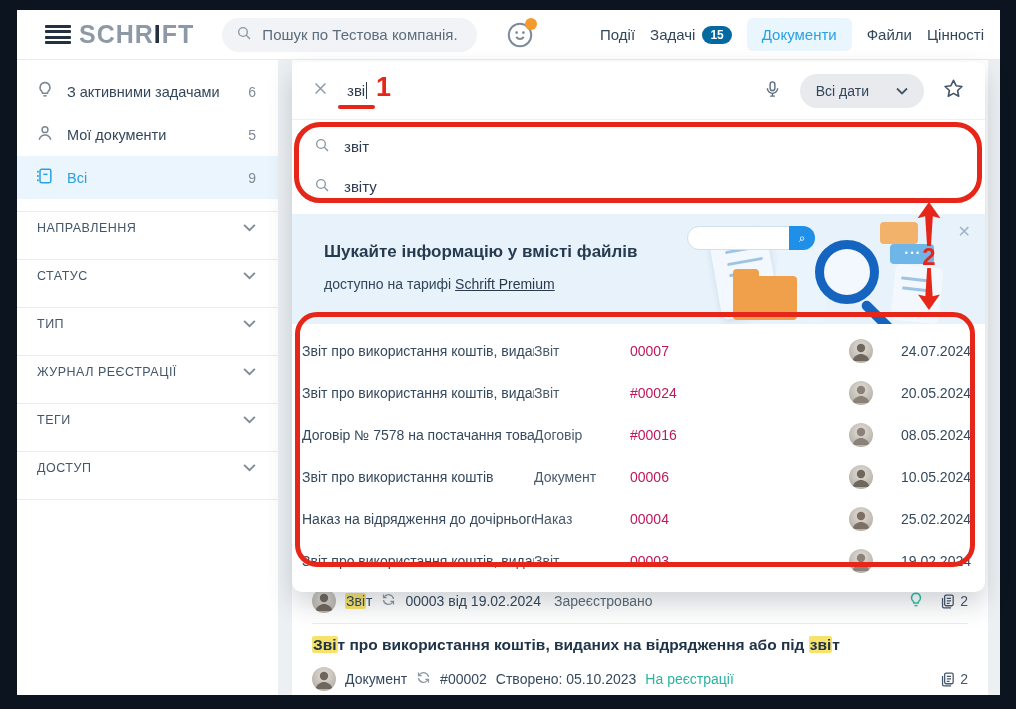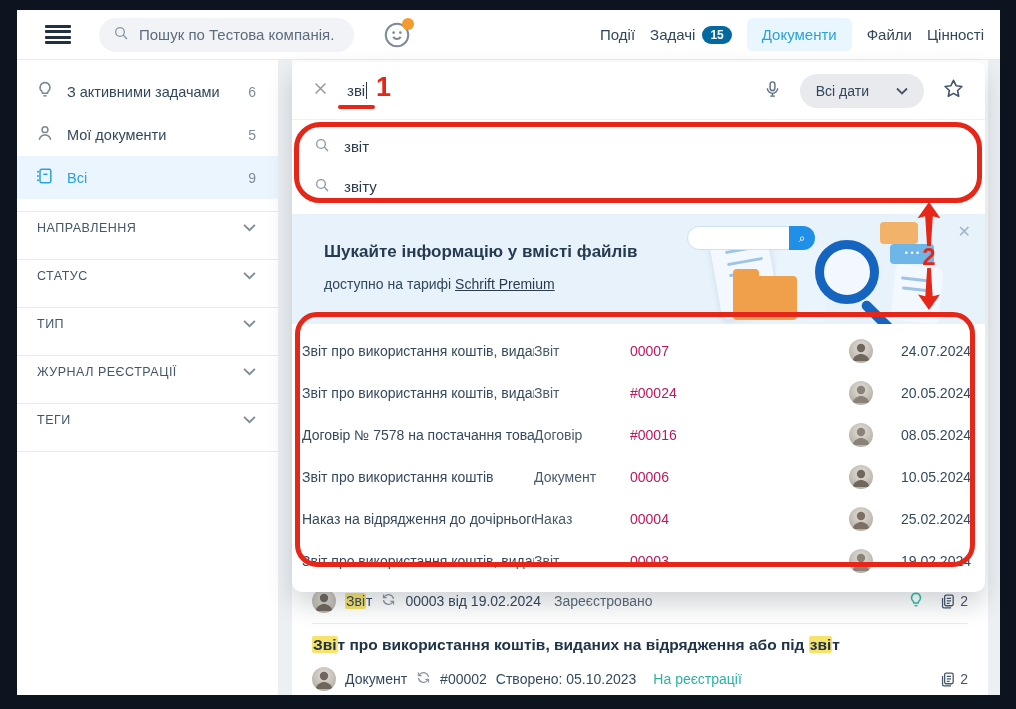--- a/index.html
+++ b/index.html
@@ -37,21 +37,21 @@
   .main { flex:1; position:relative; }
   .sheet { position:absolute; left:14px; right:12px; top:0; bottom:0; background:#fff; padding-top:505px; overflow:hidden; }
 
   
   .clipped { height:15px; overflow:hidden; padding:0 20px; }
   .clipped .inner { display:block; transform:translateY(-11px); font-size:15.5px; font-weight:700; color:#203449; white-space:nowrap; }
   .meta-row { display:flex; align-items:center; gap:9px; padding:9px 20px 10px 20px; font-size:14px; color:#35495e; }
   .meta-row .right { margin-left:auto; display:flex; align-items:center; gap:14px; }
   .meta-row .copies { display:flex; align-items:center; gap:4px; color:#44566b; font-size:14px; }
   .status-gray { color:#5b6b7a; margin-left:4px; }
-  .status-teal { color:#2ab3a0; margin-left:8px; }
+  .status-teal { color:#2ab3a0; margin-left:0; }
   .rule { height:1px; background:#e8ebef; margin:0 20px; }
   .doc-title { padding:12px 20px 4px 20px; font-size:15.5px; font-weight:700; color:#203449; white-space:nowrap; }
   .hl { background:#f8e36a; border-radius:2px; padding:0 1px; }
   .avatar { width:24px; height:24px; border-radius:50%; background:radial-gradient(circle at 50% 35%, #e3e0da, #a9a298); overflow:hidden; flex:0 0 24px; }
   .avatar svg { display:block; }
 
   
   .panel { position:absolute; left:14px; right:15px; top:2px; z-index:5; background:#fff; border-radius:8px 8px 10px 10px; box-shadow:0 12px 26px rgba(25,39,57,.20); }
   .srch-row { height:58px; display:flex; align-items:center; padding:0 20px; border-bottom:1px solid #eef0f2; }
   .srch-row .query { margin-left:18px; font-size:15px; color:#2b3a4d; border-right:1.5px solid #2b3a4d; padding-right:1px; }
@@ -103,20 +103,21 @@
 <div class="frame">
 <div class="app">
 
   <header class="topbar">
     <div class="hamburger">
           <i></i>
           <i></i>
           <i></i>
           <i></i>
         </div>
+    <div class="logo"><span>SCHR</span><span class="logo-i">I</span><span>FT</span></div>
 
     <div class="global-search">
       <span>
         <svg width="16" height="16" viewBox="0 0 24 24" fill="none" stroke="#8a96a3" stroke-width="2">
               <circle cx="10.5" cy="10.5" r="6.5"></circle>
               <path d="M15.5 15.5L21 21"></path>
             </svg>
       </span>
       <span>Пошук по Тестова компанія.</span>
     </div>
@@ -191,20 +192,26 @@
             </svg>
           </div>
       <div class="side-sec">
             <span>ЖУРНАЛ РЕЄСТРАЦІЇ</span>
             <svg width="13" height="9" viewBox="0 0 12 8" fill="none" stroke="#7f8b98" stroke-width="1.7">
               <path d="M1 1.5l5 5 5-5"></path>
             </svg>
           </div>
       <div class="side-sec">
             <span>ТЕГИ</span>
+            <svg width="13" height="9" viewBox="0 0 12 8" fill="none" stroke="#7f8b98" stroke-width="1.7">
+              <path d="M1 1.5l5 5 5-5"></path>
+            </svg>
+          </div>
+      <div class="side-sec">
+            <span>ДОСТУП</span>
             <svg width="13" height="9" viewBox="0 0 12 8" fill="none" stroke="#7f8b98" stroke-width="1.7">
               <path d="M1 1.5l5 5 5-5"></path>
             </svg>
           </div>
     </aside>
 
     <div class="main">
 
       <div class="sheet">
         <div class="clipped">

